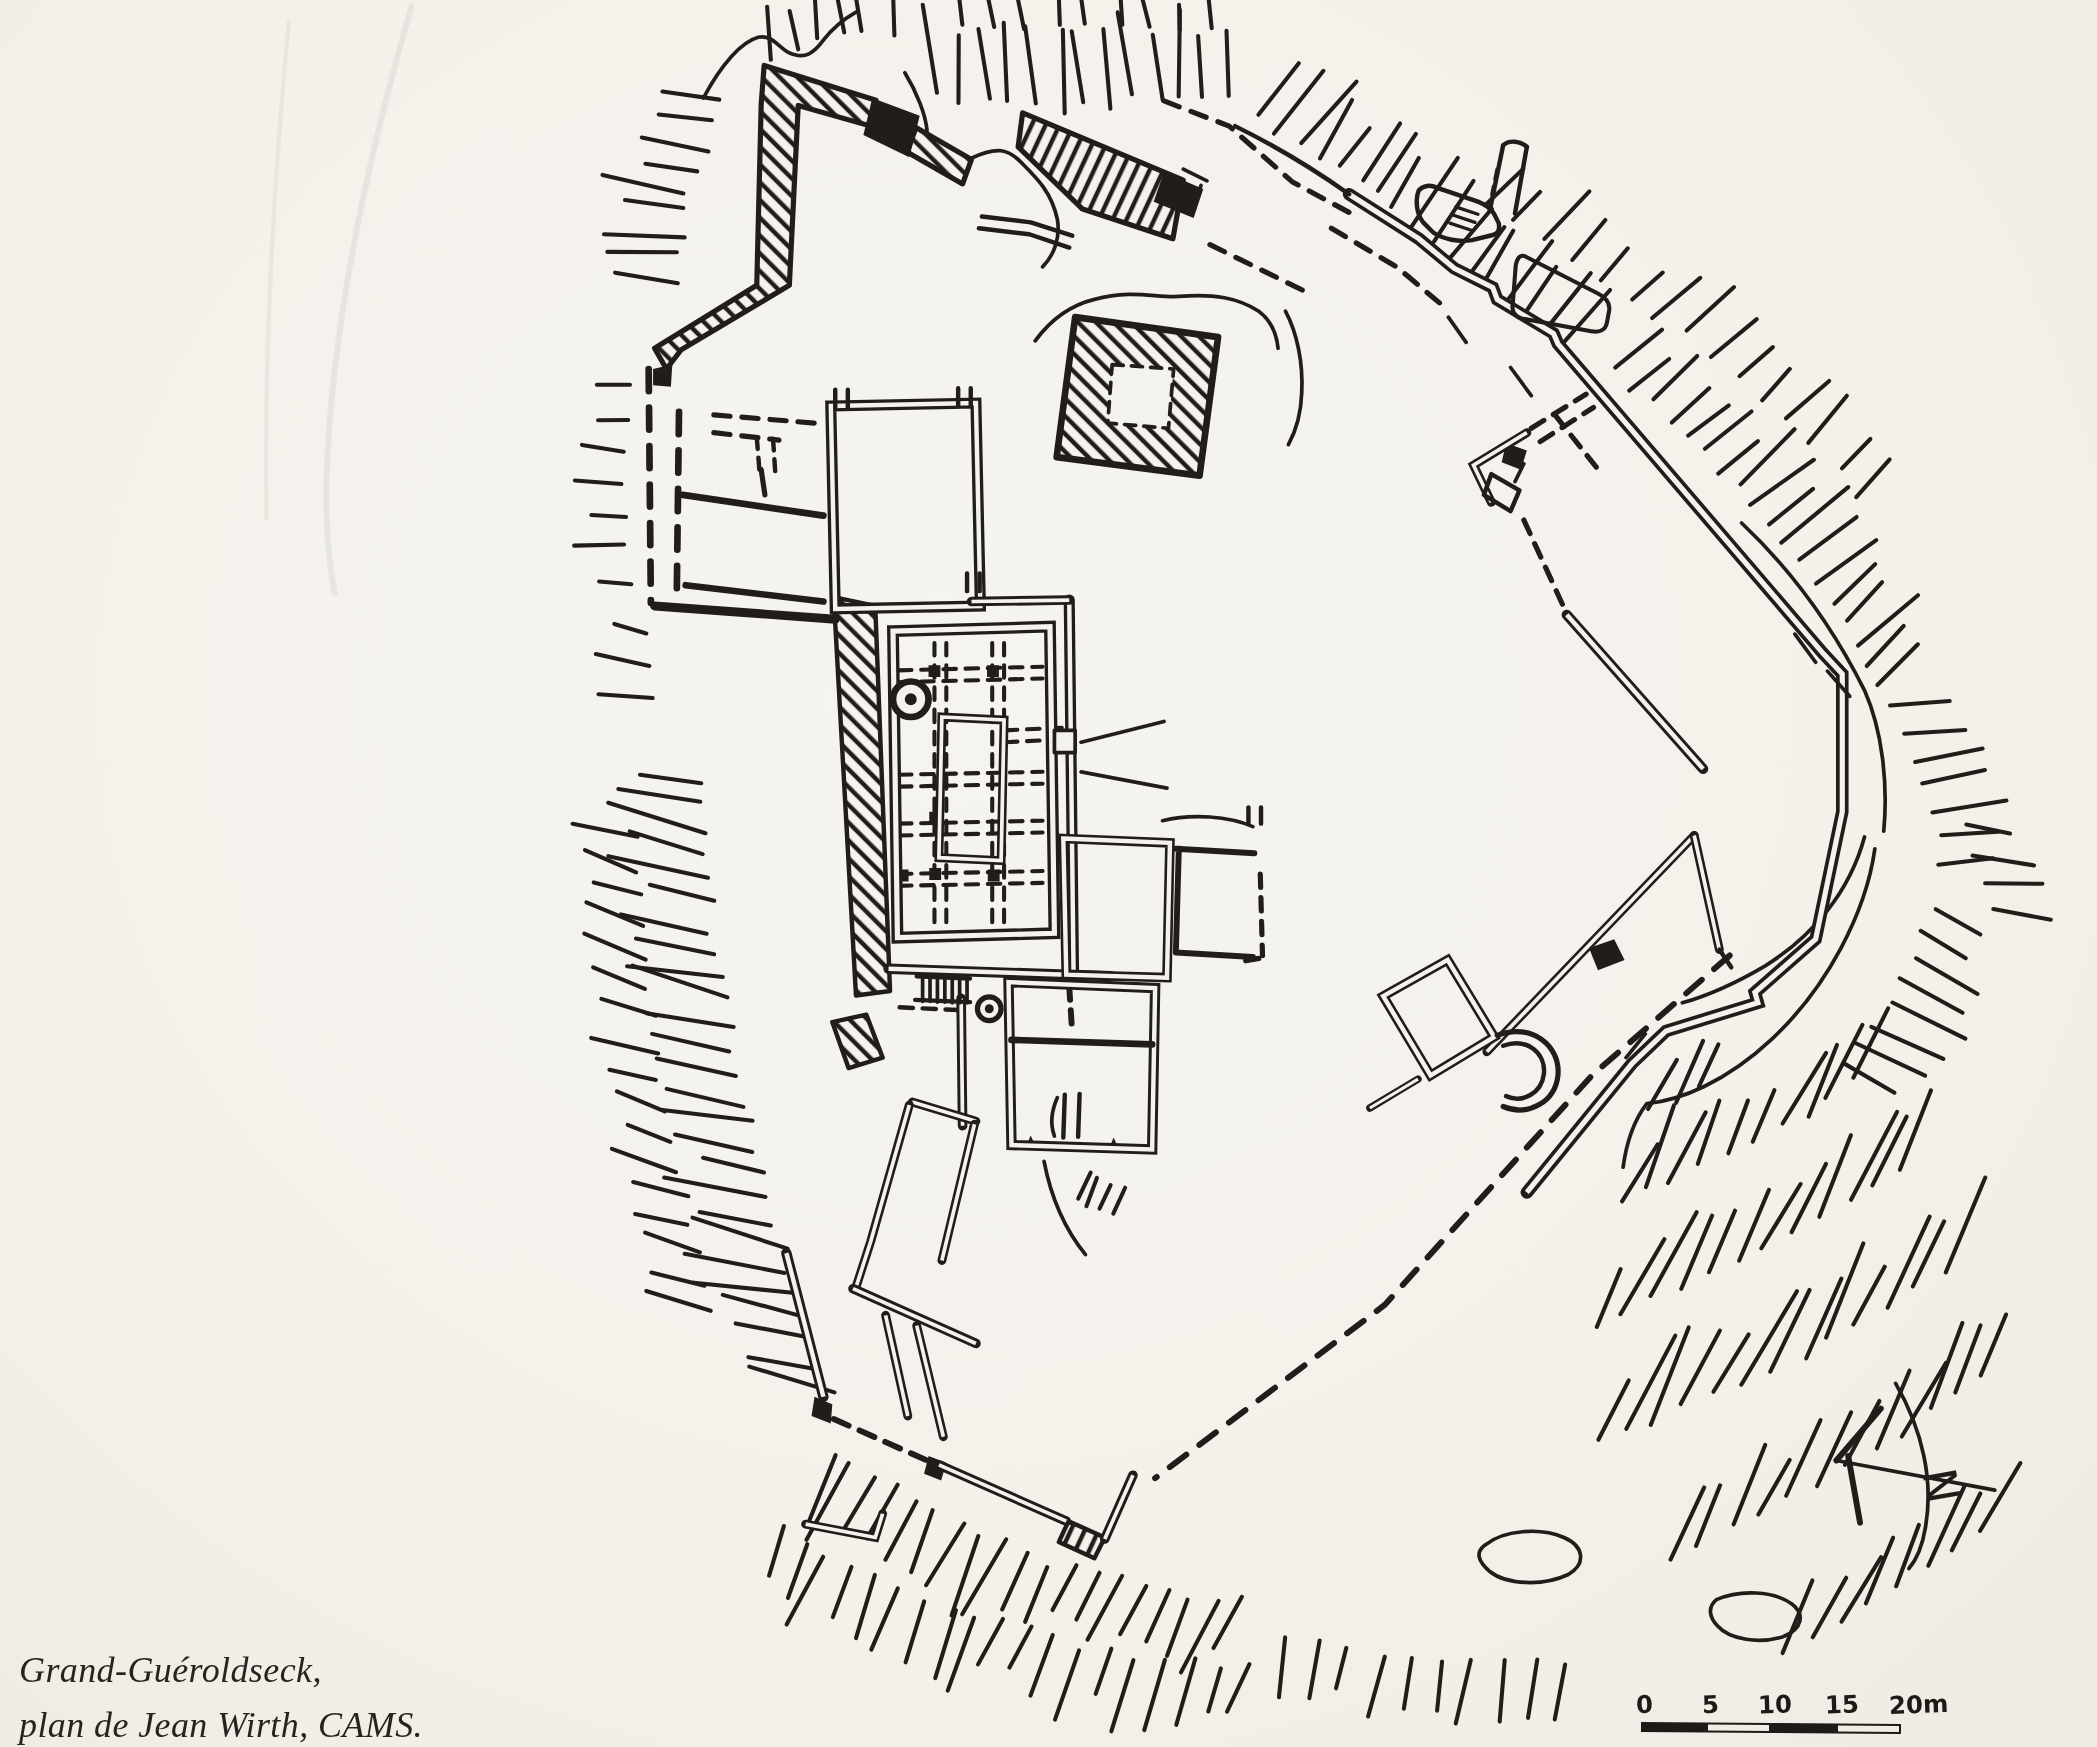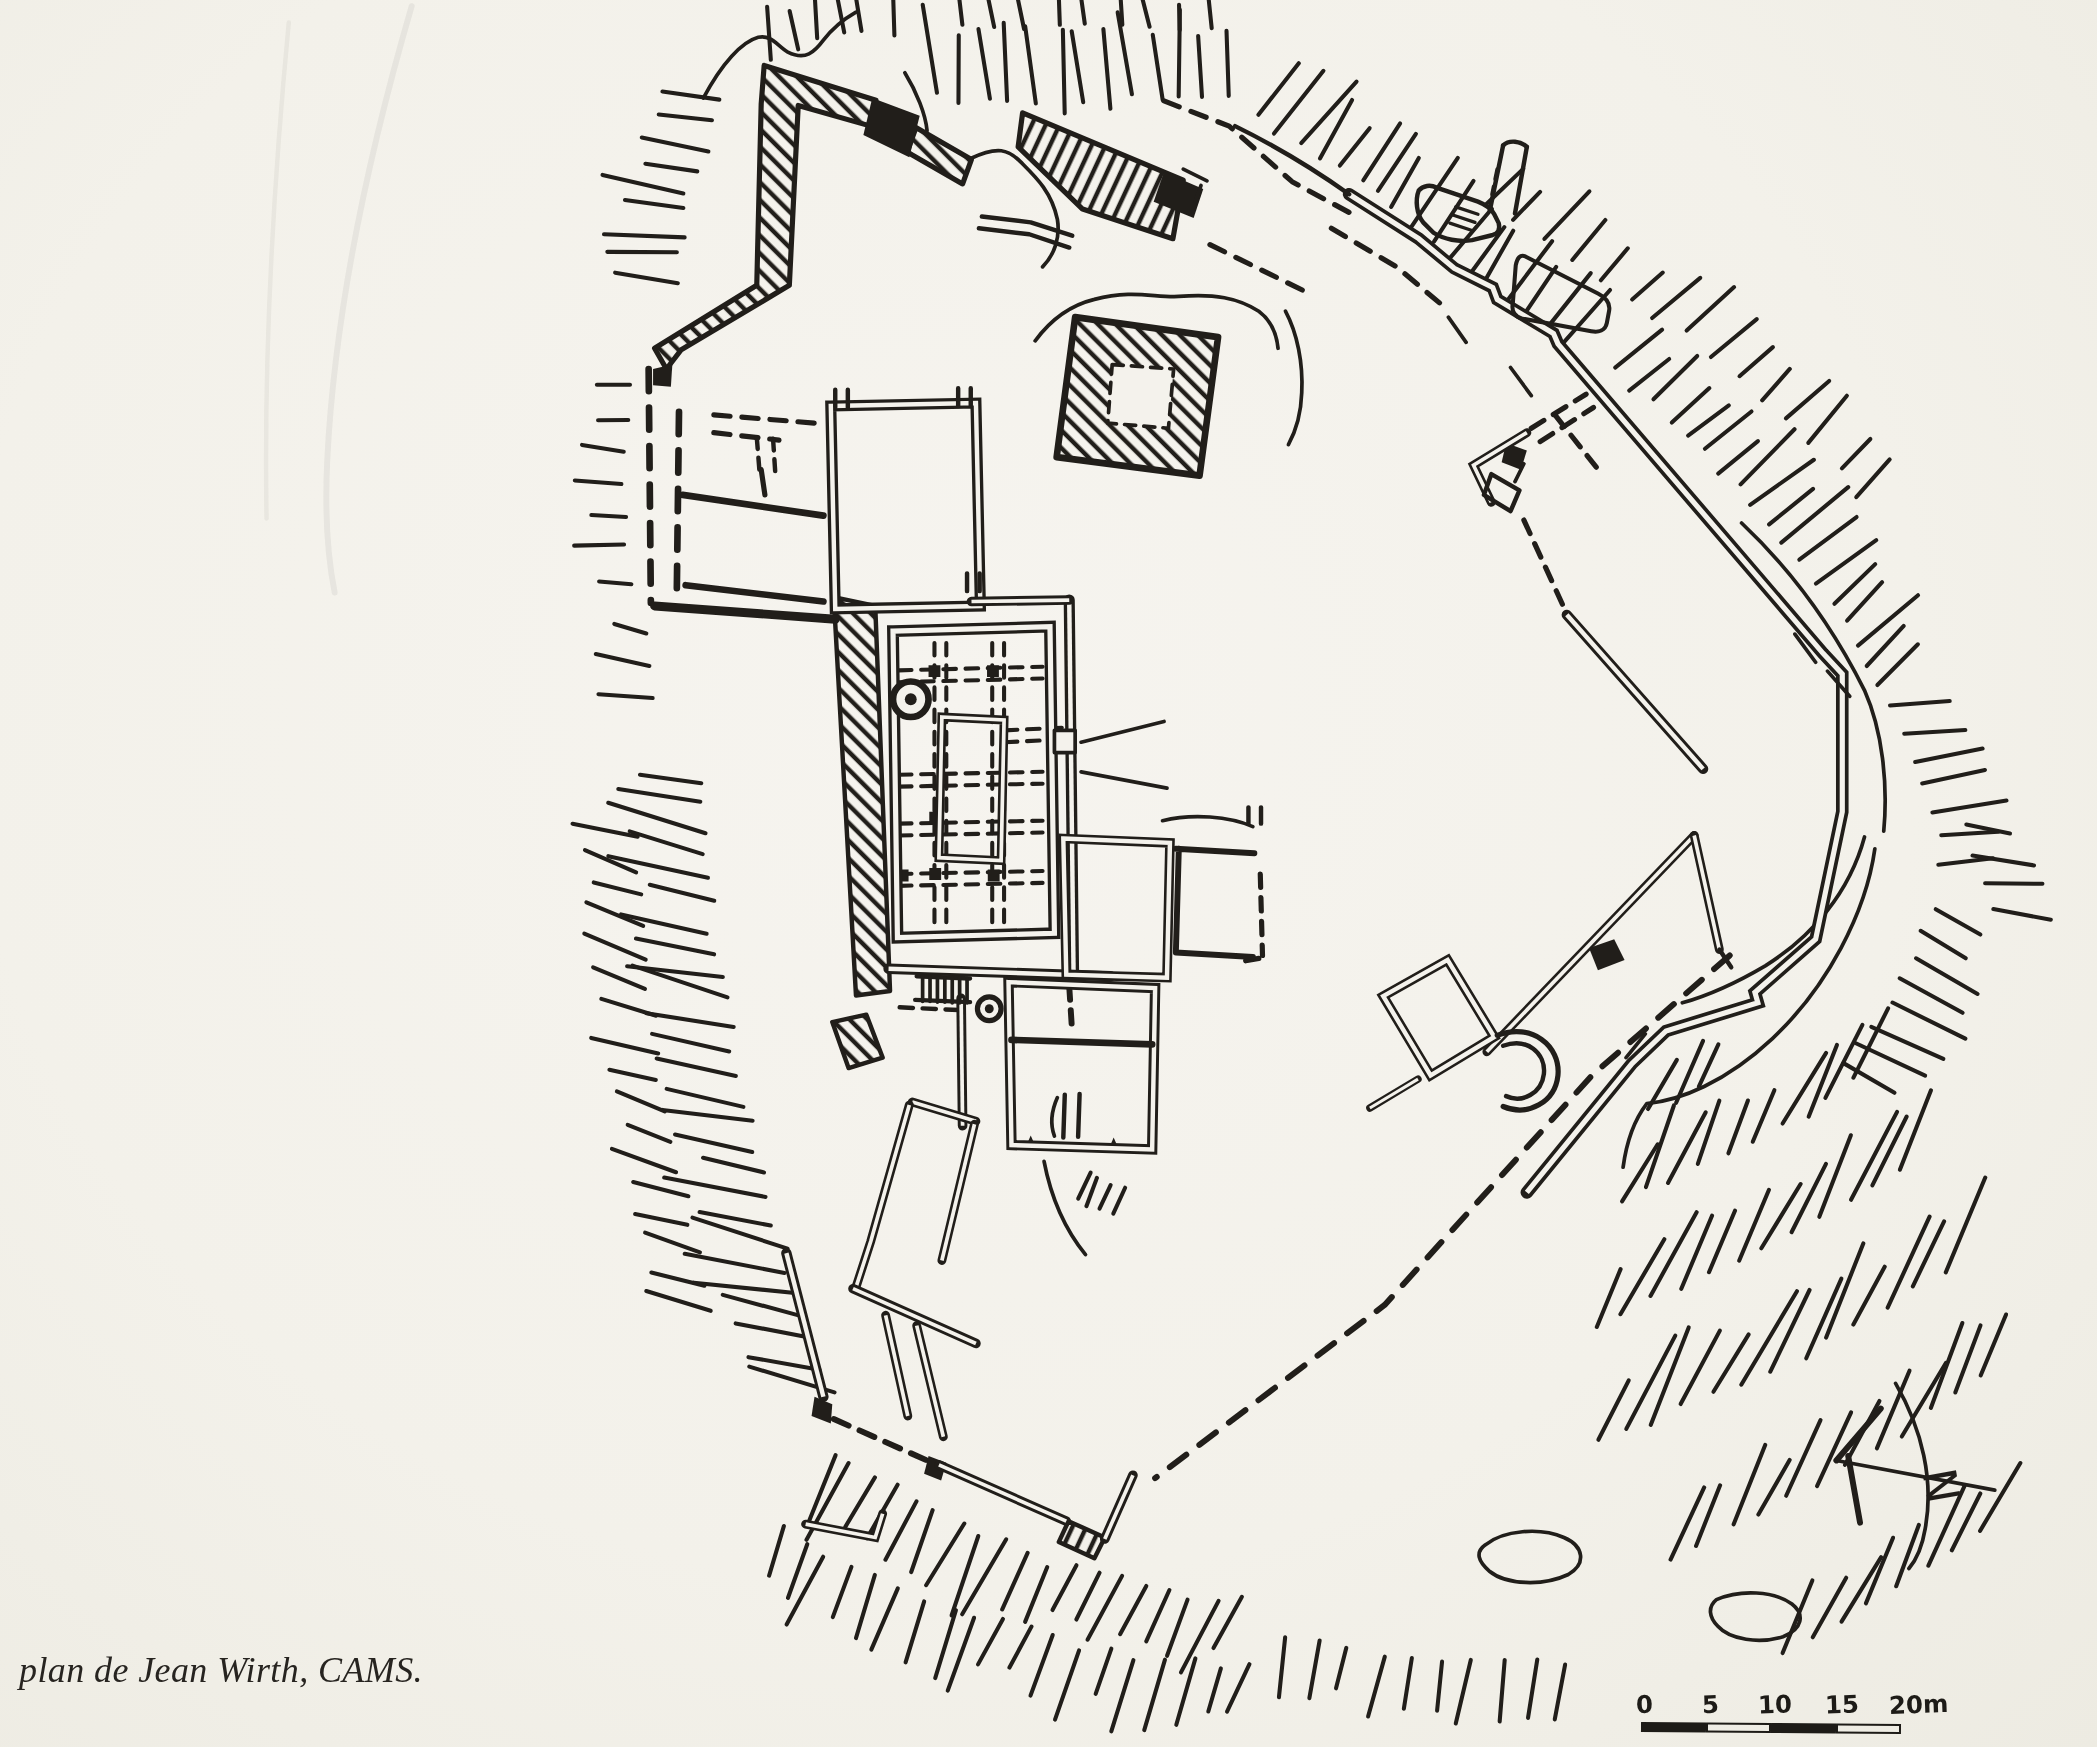--- a/index.html
+++ b/index.html
@@ -449,20 +449,21 @@
         <circle cx="1336" cy="1362" r="16" stroke="#211e1a" stroke-width="7" fill="#f4f2ec"></circle>
         <circle cx="1336" cy="1362" r="6" fill="#211e1a"></circle>
         <path stroke="#211e1a" stroke-width="5" fill="none" stroke-linecap="round" stroke-linejoin="round" d="M2480,1972 L2694,2012"></path>
         <path stroke="#211e1a" stroke-width="8" fill="none" stroke-linecap="round" stroke-linejoin="round" d="M2480,1972 L2540,1902"></path>
         <path stroke="#211e1a" stroke-width="8" fill="none" stroke-linecap="round" stroke-linejoin="round" d="M2496,1966 L2512,2056"></path>
         <text x="2600" y="2010" font-size="62" fill="#211e1a" text-anchor="middle" font-family="&quot;DejaVu Sans&quot;,sans-serif" font-weight="500" transform="rotate(80 2600 2010)">N</text>
       </g>
   </svg>
 
   <div class="caption">
+    <div>Grand-Guéroldseck,</div>
     <div>plan de Jean Wirth, CAMS.</div>
   </div>
 
   <div class="scalebar">
     <span class="lbl" style="left:1.5px">0</span>
     <span class="lbl" style="left:68px">5</span>
     <span class="lbl" style="left:124px">10</span>
     <span class="lbl" style="left:191px">15</span>
     <span class="lbl" style="left:255px">20m</span>
     <div class="bar">

